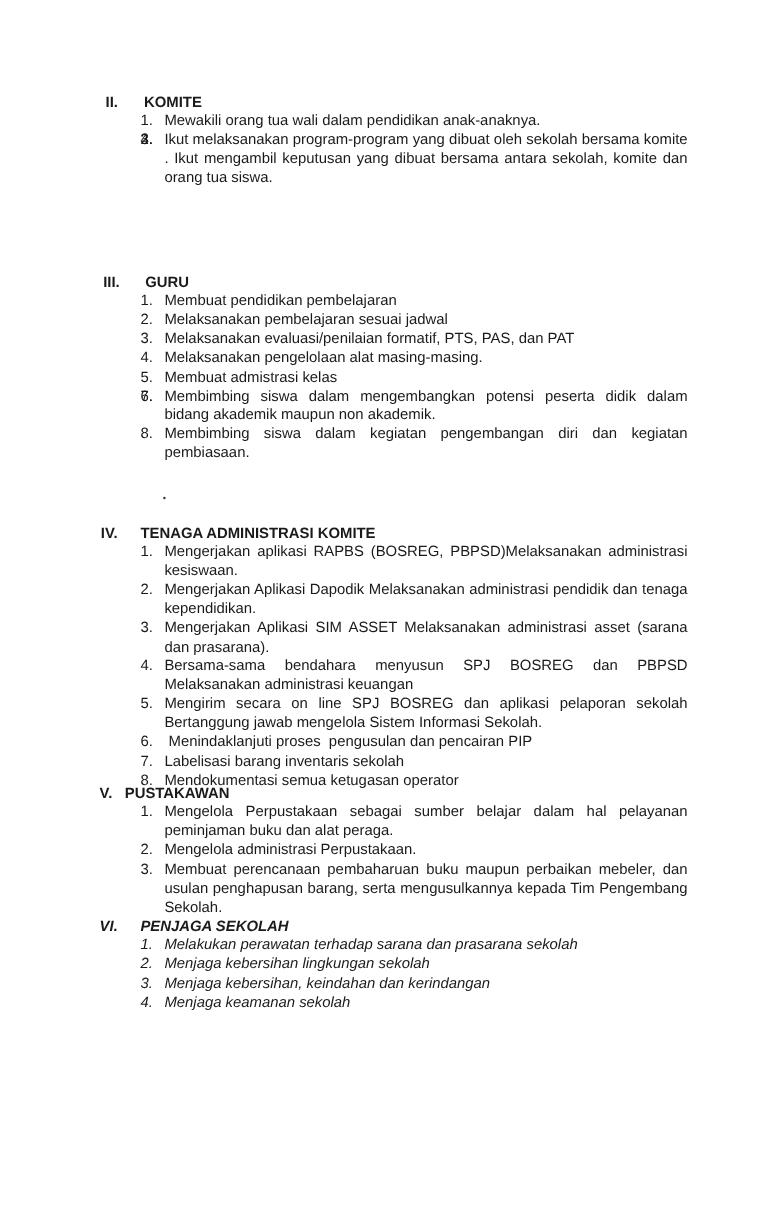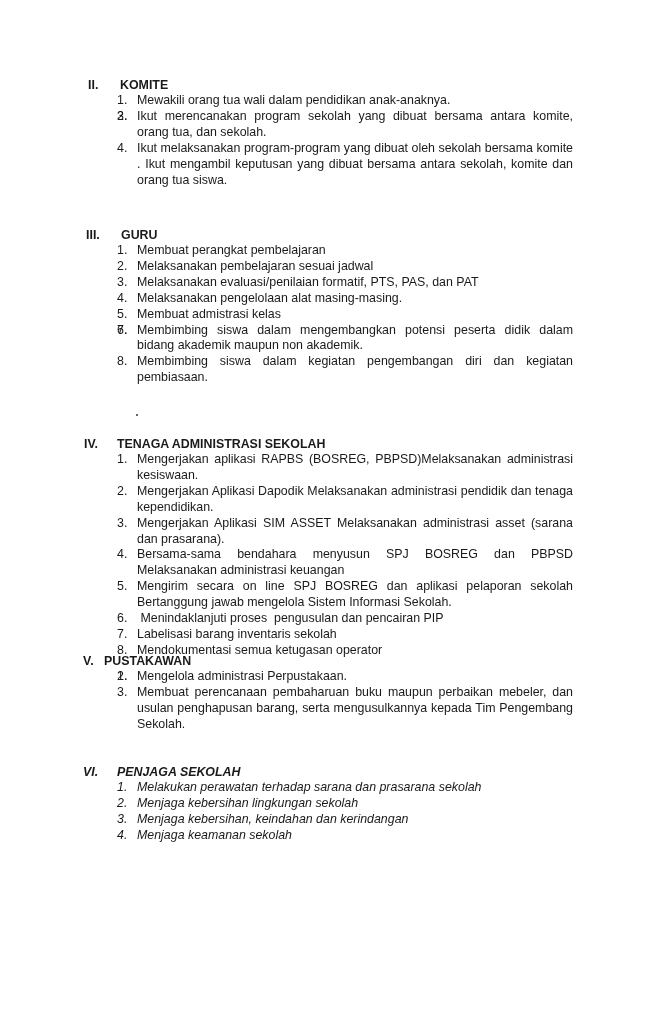--- a/index.html
+++ b/index.html
@@ -28,38 +28,37 @@
   <ol class="items">
     <li>
         <span class="num">1.</span>
         <span class="txt">Mewakili orang tua wali dalam pendidikan anak-anaknya.</span>
       </li>
     <li>
         <span class="num">2.</span>
       </li>
     <li>
         <span class="num">3.</span>
-        <span class="txt">Ikut merencanakan program sekolah yang dibuat  bersama antara komite, orang tua,  dan sekolah.</span>
       </li>
     <li>
         <span class="num">4.</span>
         <span class="txt">Ikut melaksanakan program-program yang dibuat oleh sekolah bersama komite . Ikut mengambil keputusan yang dibuat bersama antara sekolah, komite dan orang tua siswa.</span>
       </li>
   </ol>
 </div>
 
 <div class="section" style="top:227px;">
   <div class="sec-head">
     <span class="roman" style="left:86px;">III.</span>
     <span class="sec-title" style="left:121px;">GURU</span>
   </div>
   <ol class="items">
     <li>
         <span class="num">1.</span>
-        <span class="txt">Membuat perangkat pembelajaran</span>
+        <span class="txt">Membuat pendidikan pembelajaran</span>
       </li>
     <li>
         <span class="num">2.</span>
         <span class="txt">Melaksanakan pembelajaran sesuai jadwal</span>
       </li>
     <li>
         <span class="num">3.</span>
         <span class="txt">Melaksanakan evaluasi/penilaian formatif, PTS, PAS, dan PAT</span>
       </li>
     <li>
@@ -80,21 +79,21 @@
     <li>
         <span class="num">8.</span>
         <span class="txt">Membimbing siswa dalam kegiatan pengembangan diri dan kegiatan pembiasaan.</span>
       </li>
   </ol>
 </div>
 
 <div class="section" style="top:436px;">
   <div class="sec-head">
     <span class="roman" style="left:84px;">IV.</span>
-    <span class="sec-title" style="left:117px;">TENAGA ADMINISTRASI SEKOLAH</span>
+    <span class="sec-title" style="left:117px;">TENAGA ADMINISTRASI KOMITE</span>
   </div>
   <ol class="items">
     <li>
         <span class="num">1.</span>
         <span class="txt">Mengerjakan aplikasi RAPBS (BOSREG, PBPSD)Melaksanakan administrasi kesiswaan.</span>
       </li>
     <li>
         <span class="num">2.</span>
         <span class="txt">Mengerjakan Aplikasi Dapodik Melaksanakan administrasi pendidik dan tenaga kependidikan.</span>
       </li>
@@ -126,20 +125,21 @@
 </div>
 
 <div class="section" style="top:653px;">
   <div class="sec-head">
     <span class="roman" style="left:83px;">V.</span>
     <span class="sec-title" style="left:104px;">PUSTAKAWAN</span>
   </div>
   <ol class="items">
     <li>
         <span class="num">1.</span>
+        <span class="txt">Mengelola Perpustakaan sebagai sumber belajar dalam hal pelayanan peminjaman buku dan alat peraga.</span>
       </li>
     <li>
         <span class="num">2.</span>
         <span class="txt">Mengelola administrasi Perpustakaan.</span>
       </li>
     <li>
         <span class="num">3.</span>
         <span class="txt">Membuat perencanaan pembaharuan buku maupun perbaikan mebeler, dan usulan penghapusan barang, serta mengusulkannya kepada Tim Pengembang Sekolah.</span>
       </li>
   </ol>

